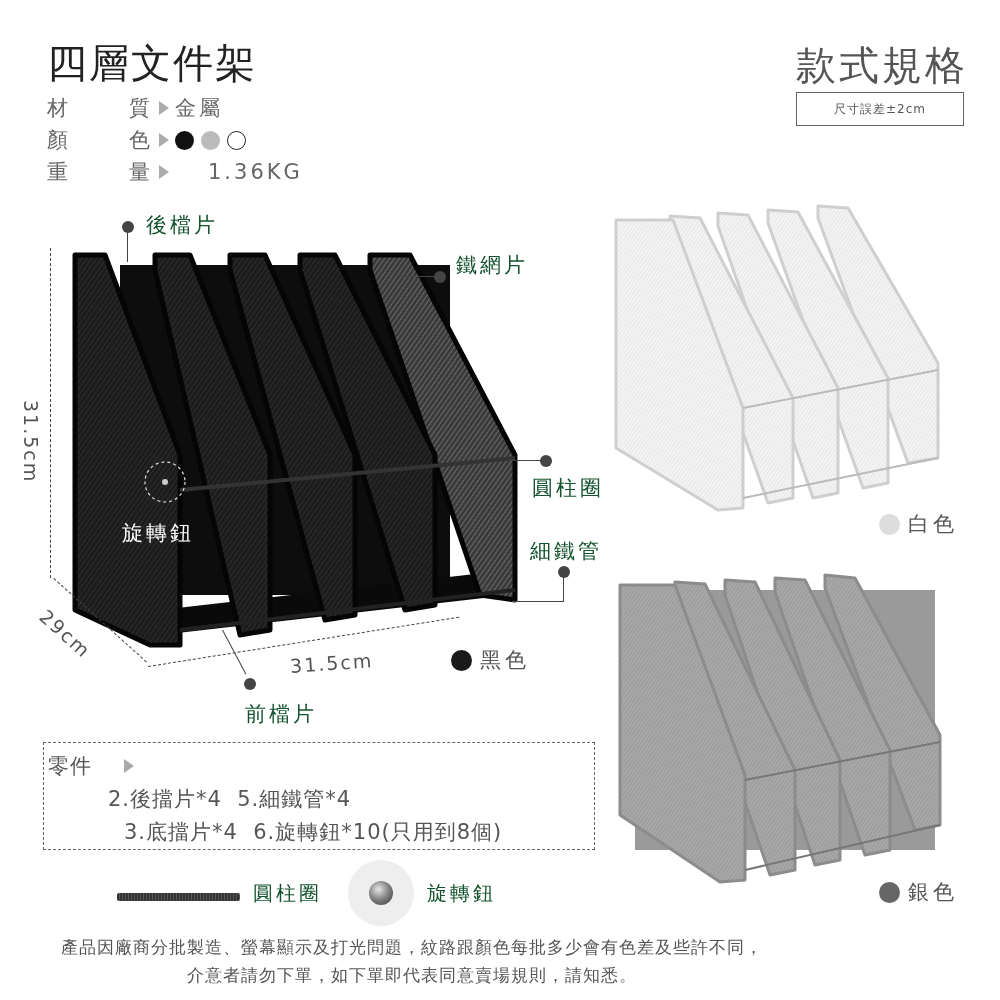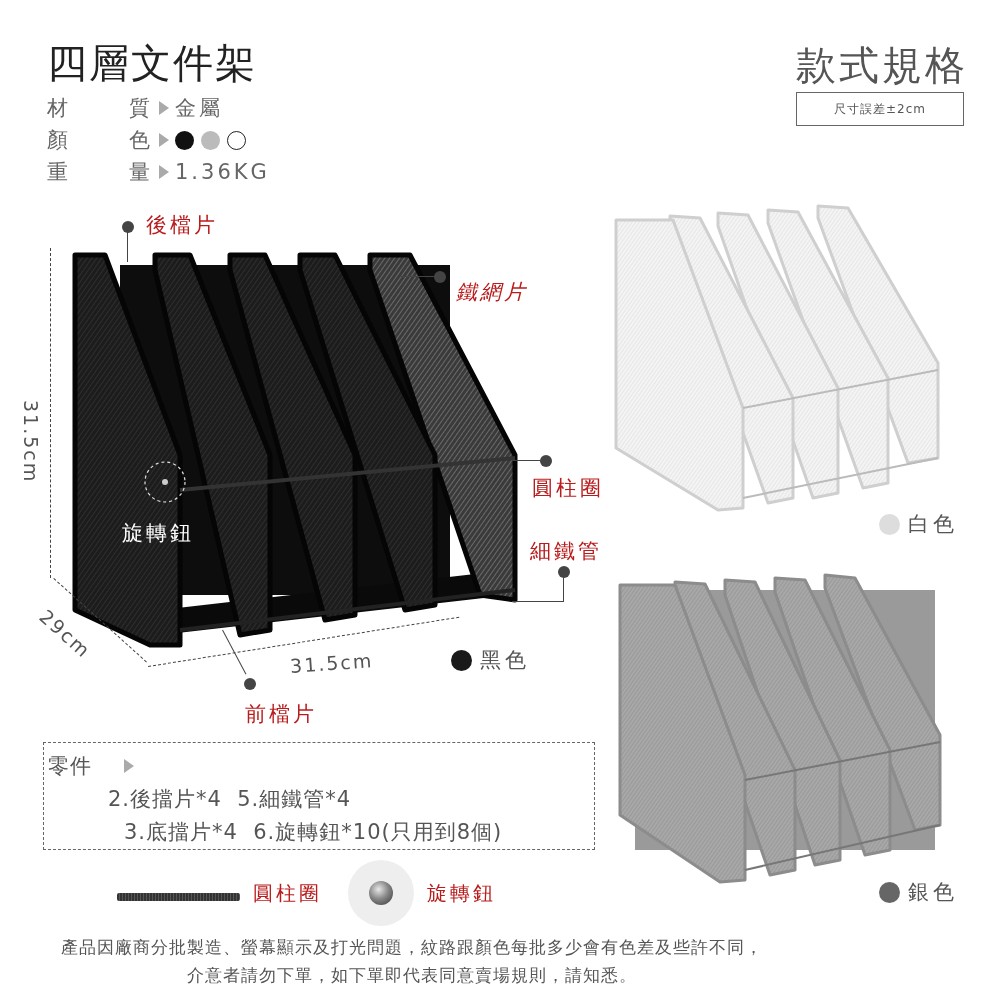--- a/index.html
+++ b/index.html
@@ -13,21 +13,21 @@
 
   .spec-row { left: 47px; font-size: 21px; color: #666; display: flex; align-items: center; }
   .spec-row .k1 { width: 82px; }
   .spec-row .k2 { width: 26px; }
   .tri { width: 0; height: 0; border-top: 7px solid transparent; border-bottom: 7px solid transparent; border-left: 10px solid #aaa; margin: 0 6px 0 4px; }
   .swatch { width: 19px; height: 19px; border-radius: 50%; margin-right: 7px; display: inline-block; }
   .sw-black { background: #111; }
   .sw-gray { background: #bbb; }
   .sw-white { background: #fff; border: 1.5px solid #222; }
 
-  .callout { font-size: 21px; color: #b91c1c; letter-spacing: 3px; }
+  .callout { font-size: 21px; color: #14532d; letter-spacing: 3px; }
   .dot { width: 12px; height: 12px; border-radius: 50%; background: #444; }
   .line { background: #444; }
 
   .dim-label { font-size: 19px; color: #555; letter-spacing: 2px; }
 
   .color-tag { display: flex; align-items: center; font-size: 21px; color: #555; letter-spacing: 4px; margin-top: 8px; }
   .color-tag .cdot { width: 21px; height: 21px; border-radius: 50%; margin-right: 8px; }
 
   .parts-box { left: 43px; top: 742px; width: 552px; height: 108px; border: 1.5px dashed #666; }
   .parts-line { font-size: 21px; color: #555; letter-spacing: 1px; white-space: pre; gap: 28px; }
@@ -57,21 +57,21 @@
   <span class="k2">色</span>
   <span class="tri"></span>
   <span class="swatch sw-black"></span>
   <span class="swatch sw-gray"></span>
   <span class="swatch sw-white"></span>
 </div>
 <div class="abs spec-row" style="top:158px;">
   <span class="k1">重</span>
   <span class="k2">量</span>
   <span class="tri"></span>
-  <span style="letter-spacing:3px;">1.36KG</span>
+  <span style="letter-spacing:3px;margin-left:33px;">1.36KG</span>
 </div>
 
 <div class="abs org" style="left:60px; top:240px; width:480px; height:420px;">
   <svg width="480" height="420" viewBox="0 0 480 420">
     <defs>
       <pattern id="meshDark" width="4" height="4" patternUnits="userSpaceOnUse" patternTransform="rotate(35)">
         <rect width="4" height="4" fill="#1c1c1c"></rect>
         <line x1="0" y1="0" x2="0" y2="4" stroke="#3a3a3a" stroke-width="1.2"></line>
       </pattern>
       <pattern id="meshLight" width="4" height="4" patternUnits="userSpaceOnUse" patternTransform="rotate(35)">
@@ -99,21 +99,21 @@
     <circle cx="105" cy="242" r="3" fill="#ccc"></circle>
   </svg>
 </div>
 
 <div class="abs dot" style="left:122px; top:221px;"></div>
 <div class="abs line" style="left:127px; top:232px; width:1px; height:30px;"></div>
 <div class="abs callout" style="left:146px; top:211px;">後檔片</div>
 
 <div class="abs line" style="left:400px; top:276px; width:36px; height:1px;"></div>
 <div class="abs dot" style="left:434px; top:271px;"></div>
-<div class="abs callout" style="left:456px; top:278px;font-style:italic;">鐵網片</div>
+<div class="abs callout" style="left:456px; top:251px;">鐵網片</div>
 
 <div class="abs line" style="left:512px; top:460px; width:34px; height:1px;"></div>
 <div class="abs dot" style="left:540px; top:455px;"></div>
 <div class="abs callout" style="left:532px; top:474px;">圓柱圈</div>
 
 <div class="abs callout" style="left:530px; top:537px;">細鐵管</div>
 <div class="abs dot" style="left:558px; top:566px;"></div>
 <div class="abs line" style="left:563px; top:574px; width:1px; height:28px;"></div>
 <div class="abs line" style="left:512px; top:601px; width:52px; height:1px;"></div>
 

